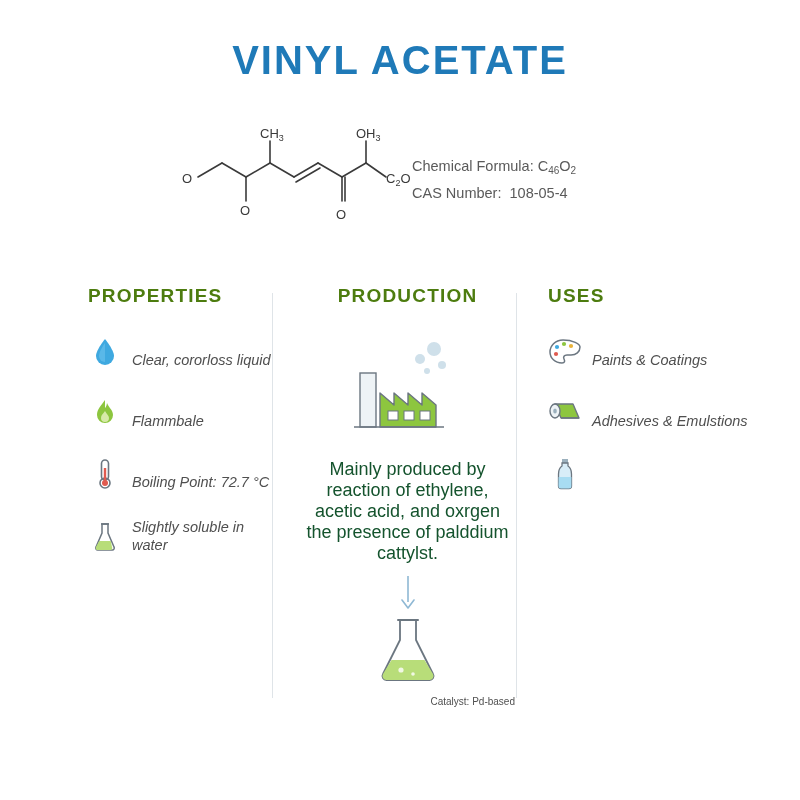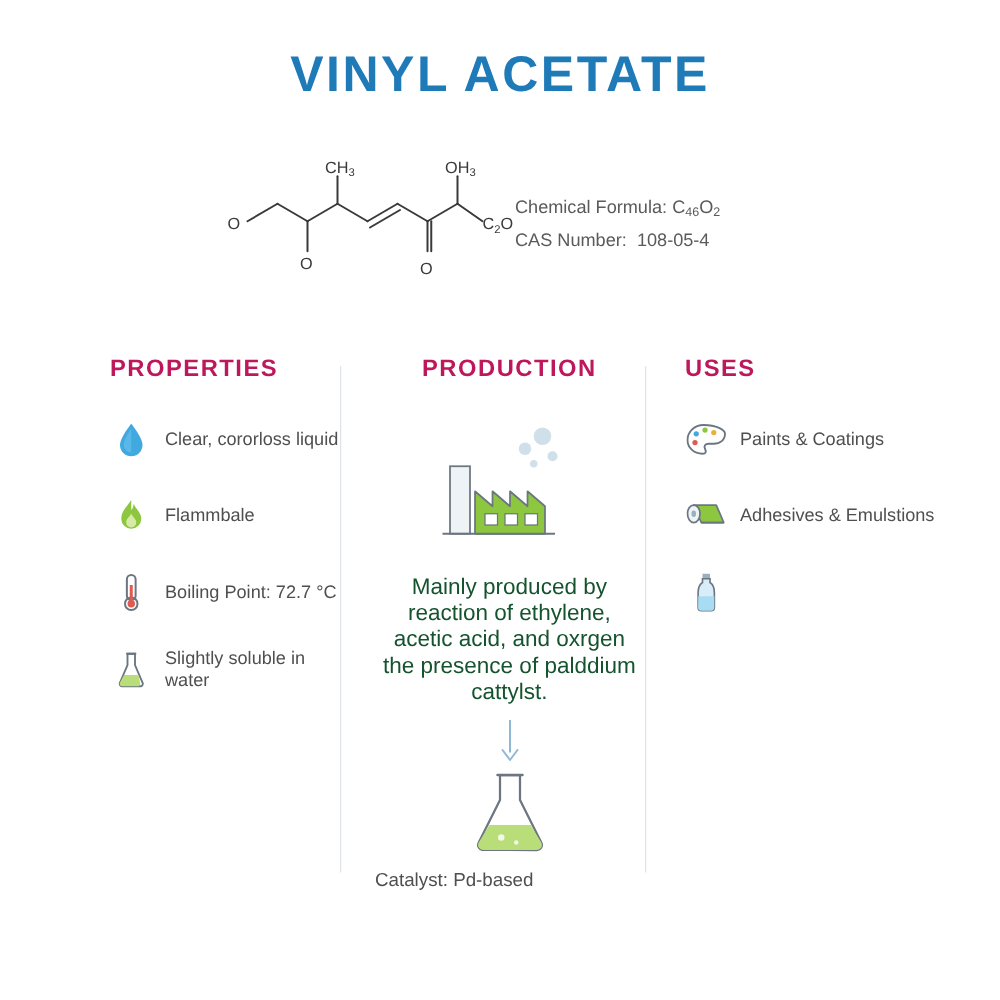--- a/index.html
+++ b/index.html
@@ -81,34 +81,35 @@
   .divider.d2 { left: 516px; }
 
   .col {
     position: absolute;
     top: 0;
   }
   .col-head {
     font-size: 19px;
     font-weight: bold;
     letter-spacing: 1.2px;
-    color: #be185d;
+    color: #4d7c0f;
     margin-bottom: 28px;
   }
   .col-props { left: 88px; width: 190px; }
   .col-prod  { left: 300px; width: 215px; text-align: center; }
   .col-uses  { left: 548px; width: 230px; }
 
   .col-prod .col-head { text-align: center; }
 
   
   .li {
     display: flex;
-    align-items: center;
+    align-items: flex-end;
     margin-bottom: 27px;
+    font-style: italic;
   }
   .li .ico {
     width: 34px;
     min-width: 34px;
     height: 34px;
     display: flex;
     align-items: center;
     justify-content: center;
     margin-right: 10px;
   }
@@ -137,23 +138,23 @@
     width: 20px;
     height: 34px;
   }
   .flask-wrap {
     margin: 0 auto;
     width: 70px;
     height: 72px;
   }
   .catalyst {
     margin-top: 8px;
-    font-size: 15px;
+    font-size: 10px;
     color: #4f4f4f;
-    text-align: left;
+    text-align: right;
   }
 
   
   .banner-wrap {
     position: absolute;
     left: 0;
     top: 718px;
     width: 800px;
     height: 64px;
   }

